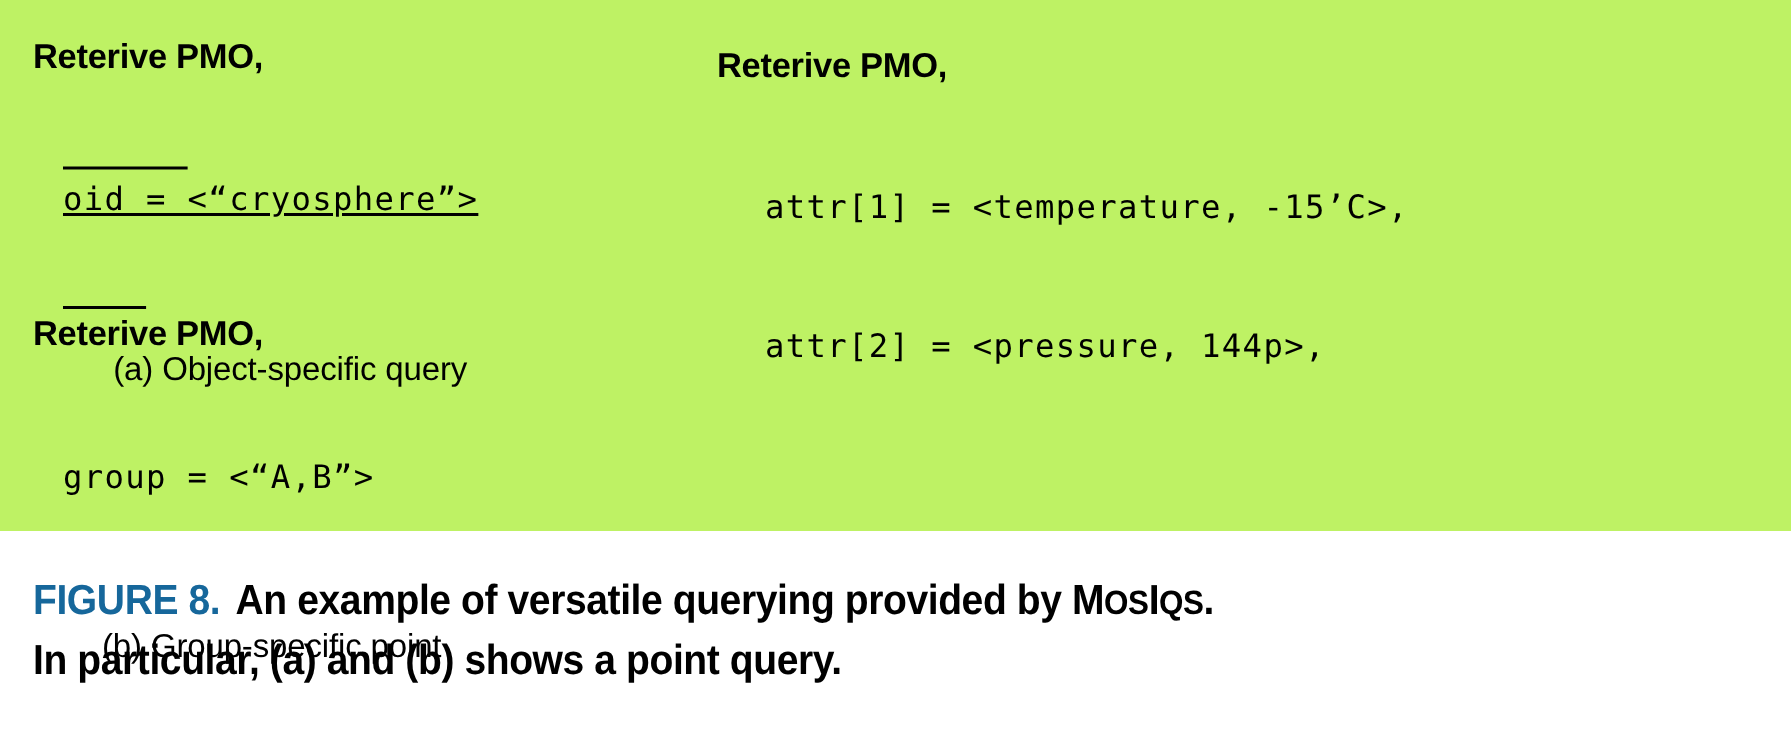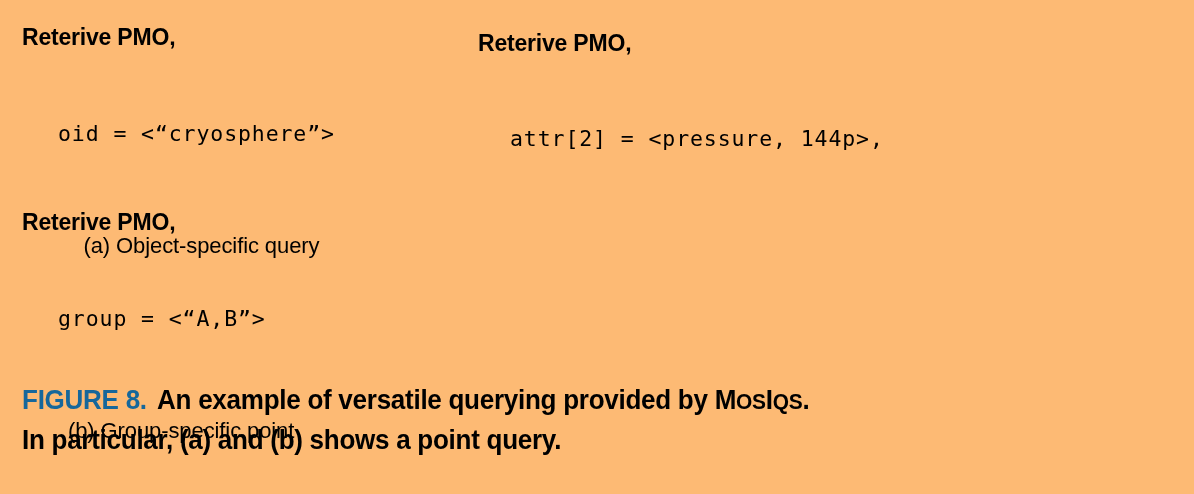--- a/index.html
+++ b/index.html
@@ -12,22 +12,22 @@
     height: 494px;
     overflow: hidden;
     font-family: "Liberation Sans", sans-serif;
     color: #000000;
     -webkit-font-smoothing: antialiased;
   }
 
   #figure-root {
     position: relative;
     width: 1194px;
-    height: 494px;
-    background: #fdba74;
+    height: 354px;
+    background: #bef264;
   }
 
   
   .panel {
     position: absolute;
   }
   .panel-header {
     font-family: "Liberation Sans", sans-serif;
     font-weight: bold;
     font-size: 23px;
@@ -53,26 +53,26 @@
     font-weight: normal;
     font-size: 22px;
     line-height: 26px;
     letter-spacing: -0.1px;
     color: #000;
     white-space: pre;
   }
 
   
   #panel-a { left: 22px; top: 24px; }
-  #panel-a .code-block { margin-left: 36px; margin-top: 6px; }
+  #panel-a .code-block { margin-left: 20px; margin-top: 6px; text-decoration: underline; }
   #panel-a .panel-caption { margin-top: 22px; margin-left: 46px; text-align: center; }
 
   
   #panel-b { left: 22px; top: 209px; }
-  #panel-b .code-block { margin-left: 36px; margin-top: 6px; }
+  #panel-b .code-block { margin-left: 20px; margin-top: 6px; }
   #panel-b .panel-caption { margin-top: 22px; margin-left: 46px; }
 
   
   #panel-c { left: 478px; top: 30px; }
   #panel-c .code-block { margin-left: 32px; margin-top: 5px; }
 
   
   #figure-caption {
     position: absolute;
     left: 22px;
@@ -117,20 +117,21 @@
     <div class="panel-header">Reterive PMO,</div>
     <div class="code-block">
       <div class="code-line">group = &lt;“A,B”&gt;</div>
     </div>
     <div class="panel-caption">(b) Group-specific point</div>
   </div>
 
   <div class="panel" id="panel-c">
     <div class="panel-header">Reterive PMO,</div>
     <div class="code-block">
+      <div class="code-line">attr[1] = &lt;temperature, -15’C&gt;,</div>
       <div class="code-line">attr[2] = &lt;pressure, 144p&gt;,</div>
       
       
       
     </div>
 
   </div>
 
   <div id="figure-caption">
     <span class="fig-label" style="color: rgb(22, 103, 155);">FIGURE 8.</span><span>An example of versatile querying provided by </span><span class="smallcaps-lead">M</span><span class="smallcaps-rest">OS</span><span class="smallcaps-lead">I</span><span class="smallcaps-rest">QS</span><span>.</span>

